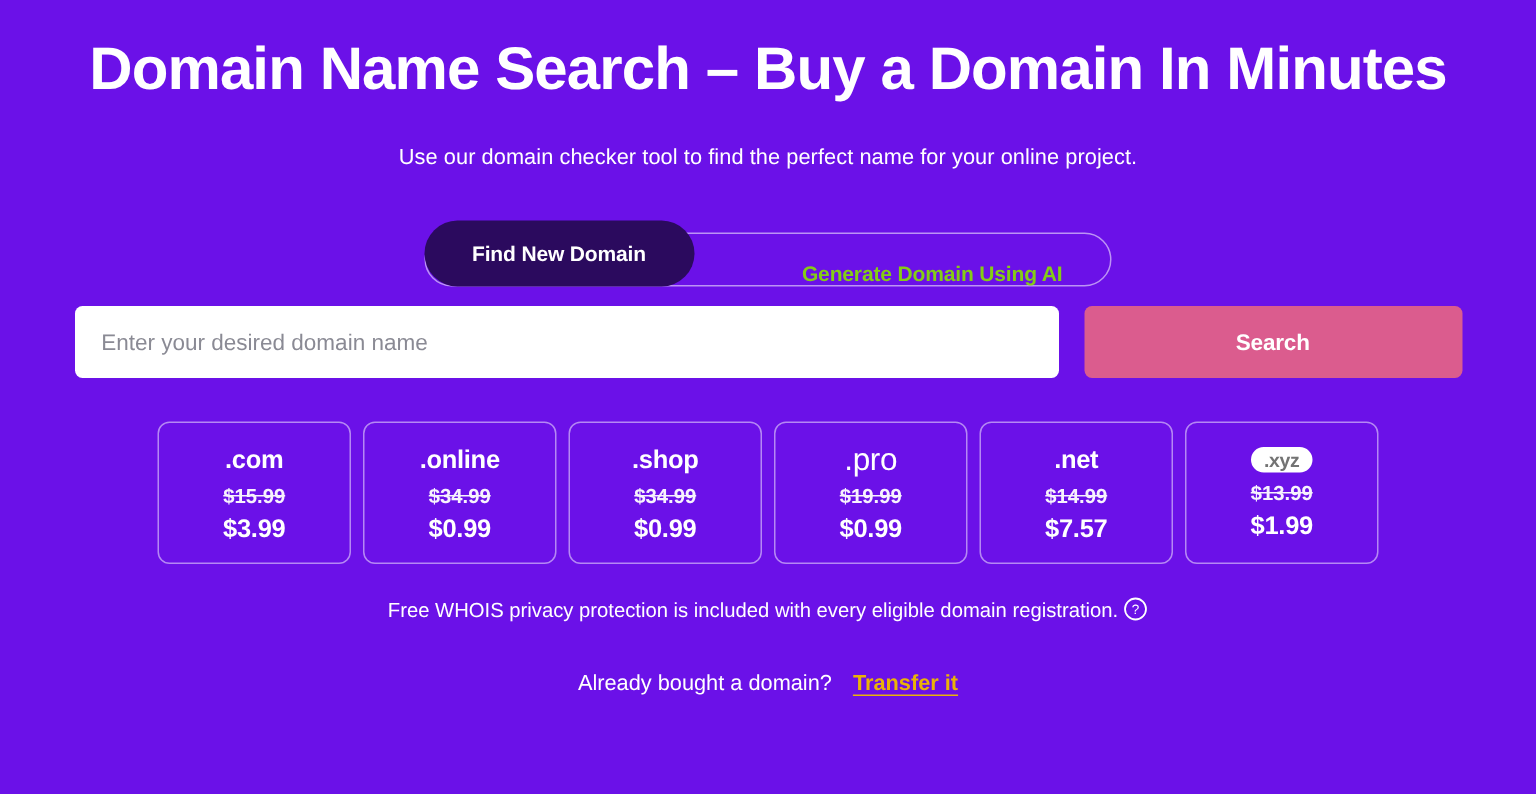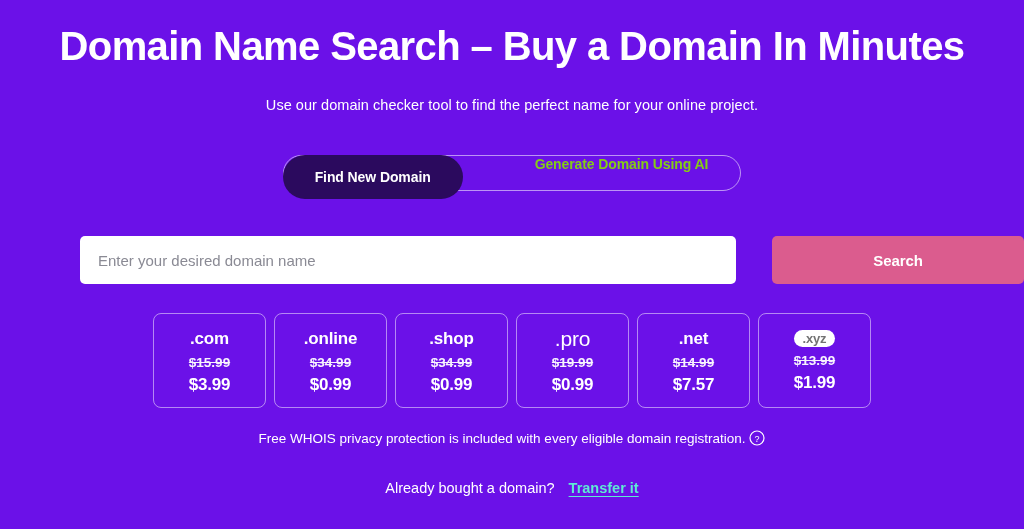--- a/index.html
+++ b/index.html
@@ -43,21 +43,21 @@
   }
 
   
   .tabs-wrap {
     display: flex;
     justify-content: center;
     margin-top: 42px;
   }
   .tabs {
     display: flex;
-    align-items: flex-start;
+    align-items: flex-end;
     border: 1px solid rgba(255,255,255,0.55);
     border-radius: 999px;
     height: 36px;
     box-sizing: border-box;
     position: relative;
     gap: 40px;
   }
   .tab {
     display: flex;
     align-items: center;
@@ -78,24 +78,24 @@
     height: 44px;
   }
   .tab.inactive {
     color: #84cc16;
     padding: 0 32px;
   }
 
   
   .search-row {
     display: flex;
-    justify-content: flex-end;
-    align-items: center;
-    gap: 36px;
-    margin-top: 45px;
+    justify-content: center;
+    align-items: center;
+    gap: 17px;
+    margin-top: 13px;
   }
   .search-input {
     width: 656px;
     height: 48px;
     background: #ffffff;
     border: none;
     border-radius: 5px;
     font-family: "Liberation Sans", sans-serif;
     font-size: 15px;
     color: #333333;
@@ -122,21 +122,21 @@
   }
 
   
   .cards {
     display: flex;
     justify-content: center;
     gap: 8px;
     margin-top: 29px;
   }
   .card {
-    width: 113px;
+    width: 129px;
     height: 95px;
     border: 1px solid rgba(255,255,255,0.5);
     border-radius: 8px;
     box-sizing: border-box;
     display: flex;
     flex-direction: column;
     align-items: center;
     justify-content: center;
     cursor: pointer;
   }
@@ -198,21 +198,21 @@
   
   .transfer {
     display: flex;
     justify-content: center;
     align-items: center;
     gap: 14px;
     margin-top: 34px;
     font-size: 14.5px;
   }
   .transfer-link {
-    color: #5eead4;
+    color: #eab308;
     font-weight: bold;
     text-decoration: underline;
     text-underline-offset: 3px;
     cursor: pointer;
   }
 </style>
 </head>
 <body>
 
 <div class="page">

